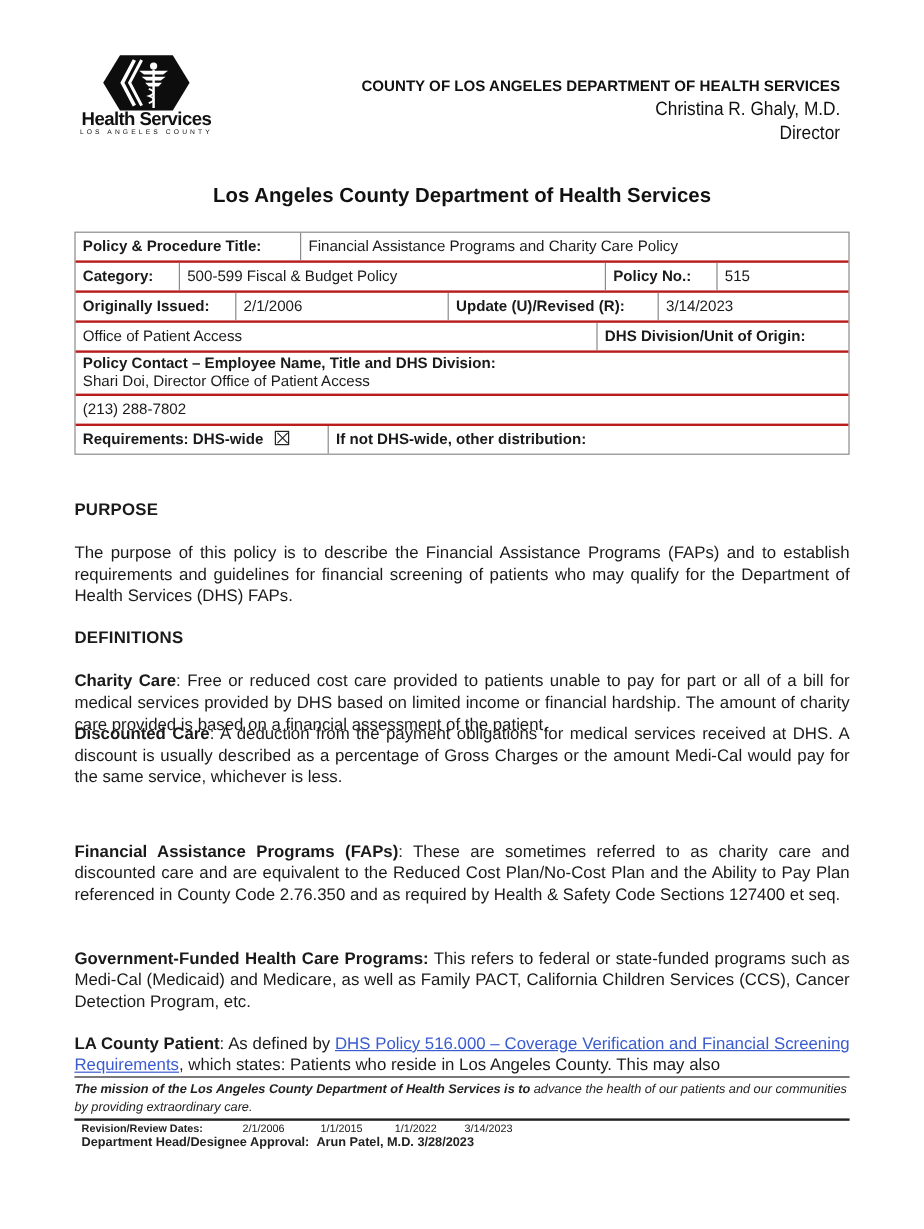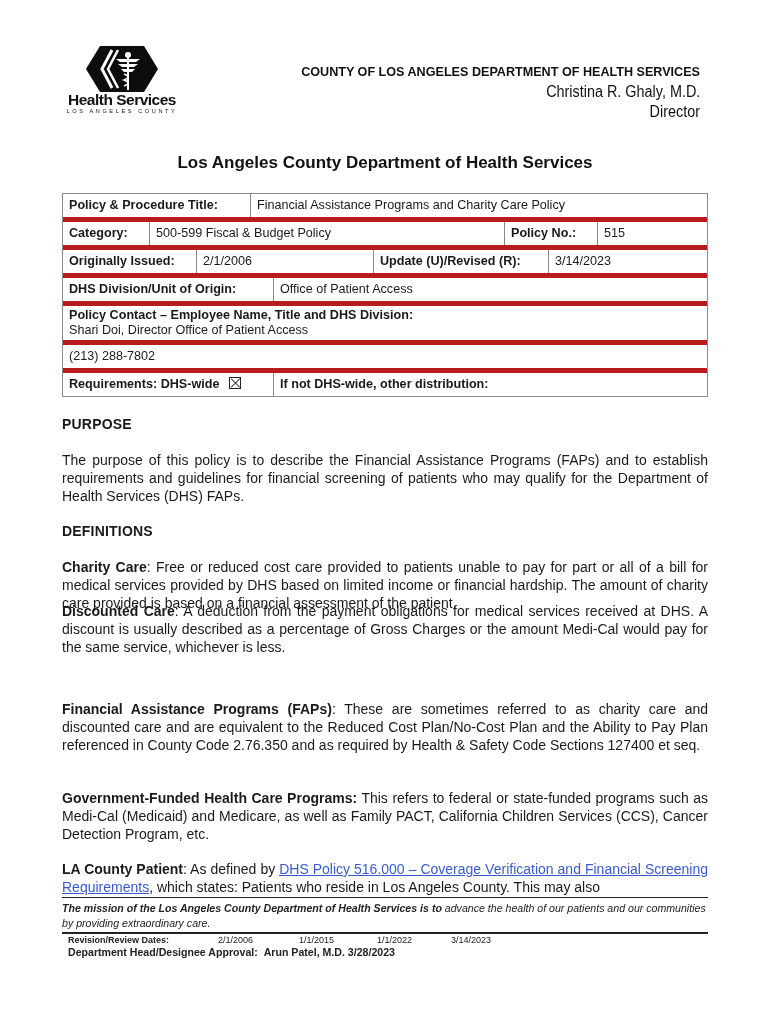--- a/index.html
+++ b/index.html
@@ -13,21 +13,21 @@
 
     
     .hdr-org { right: 70px; top: 65px; font-weight: bold; font-size: 12.6px; color: #111; }
     .hdr-name { right: 70px; top: 83px; font-size: 16px; color: #111; transform: scaleX(0.9); transform-origin: right; }
     .hdr-title { right: 70px; top: 103px; font-size: 16px; color: #111; transform: scaleX(0.9); transform-origin: right; }
 
     .doc-title { left: 0; width: 770px; top: 153px; text-align: center; font-weight: bold; font-size: 17px; color: #111; }
 
     
     .ptable { left: 62px; top: 193px; width: 646px; border: 1px solid #8a8a8a; box-sizing: border-box; }
-    .prow { display: flex; border-top: 5px solid #b91c1c; box-sizing: border-box; }
+    .prow { display: flex; border-top: 2px solid #b91c1c; box-sizing: border-box; }
     .prow:first-child { border-top: none; }
     .pcell { padding: 0 6px; font-size: 12.6px; line-height: 23px; box-sizing: border-box; border-left: 1px solid #8a8a8a; white-space: nowrap; }
     .pcell:first-child { border-left: none; }
     .b { font-weight: bold; }
     .contact { padding: 2px 6px 2px 6px; font-size: 12.6px; line-height: 15px; }
     .checkbox { display: inline-block; width: 10px; height: 10px; border: 1px solid #222; position: relative; margin-left: 10px; vertical-align: -1px; }
     .checkbox::before, .checkbox::after { content: ""; position: absolute; left: 4.5px; top: -1px; width: 1px; height: 12px; background: #222; }
     .checkbox::before { transform: rotate(45deg); }
     .checkbox::after { transform: rotate(-45deg); }
 
@@ -35,21 +35,21 @@
     .section { left: 62px; width: 646px; font-size: 14px; line-height: 18px; color: #1a1a1a; }
     .heading { font-weight: bold; font-size: 14px; letter-spacing: 0.2px; }
     .para { text-align: justify; }
     .term { font-weight: bold; }
     .link { color: #3a5bd0; text-decoration: underline; }
 
     
     .rule-top { left: 62px; top: 897px; width: 646px; height: 1px; background: #222; }
     .mission { left: 62px; top: 901px; width: 646px; font-size: 10.6px; font-style: italic; line-height: 15px; color: #222; }
     .rule-bot { left: 62px; top: 932px; width: 646px; height: 2px; background: #222; }
-    .rev { left: 68px; top: 935px; font-size: 9px; color: #222; display: flex; gap: 16px; }
+    .rev { left: 68px; top: 935px; font-size: 9px; color: #222; display: flex; gap: 0; }
     .rev span { display: inline-block; }
     .approval { left: 68px; top: 946px; font-size: 10.6px; font-weight: bold; color: #222; }
   </style>
 </head>
 <body>
 
 <div class="abs logo">
   <svg width="112" height="52" viewBox="0 0 112 52">
     <polygon points="34,2 78,2 92,25 78,48 34,48 20,25" fill="#0d0d0d"></polygon>
     <path d="M46,6 L36,25 L46,44" stroke="#fff" stroke-width="3" fill="none"></path>
@@ -82,22 +82,22 @@
     <div class="pcell b" style="width:93px">Policy No.:</div>
     <div class="pcell" style="flex:1">515</div>
   </div>
   <div class="prow">
     <div class="pcell b" style="width:133px">Originally Issued:</div>
     <div class="pcell" style="width:177px">2/1/2006</div>
     <div class="pcell b" style="width:175px">Update (U)/Revised (R):</div>
     <div class="pcell" style="flex:1">3/14/2023</div>
   </div>
   <div class="prow">
+    <div class="pcell" style="flex:1">Office of Patient Access</div>
     <div class="pcell b" style="width:210px">DHS Division/Unit of Origin:</div>
-    <div class="pcell" style="flex:1">Office of Patient Access</div>
   </div>
   <div class="prow">
     <div class="contact">
       <div class="b">Policy Contact – Employee Name, Title and DHS Division:</div>
       <div>Shari Doi, Director Office of Patient Access</div>
     </div>
   </div>
   <div class="prow">
     <div class="pcell" style="flex:1">(213) 288-7802</div>
   </div>

